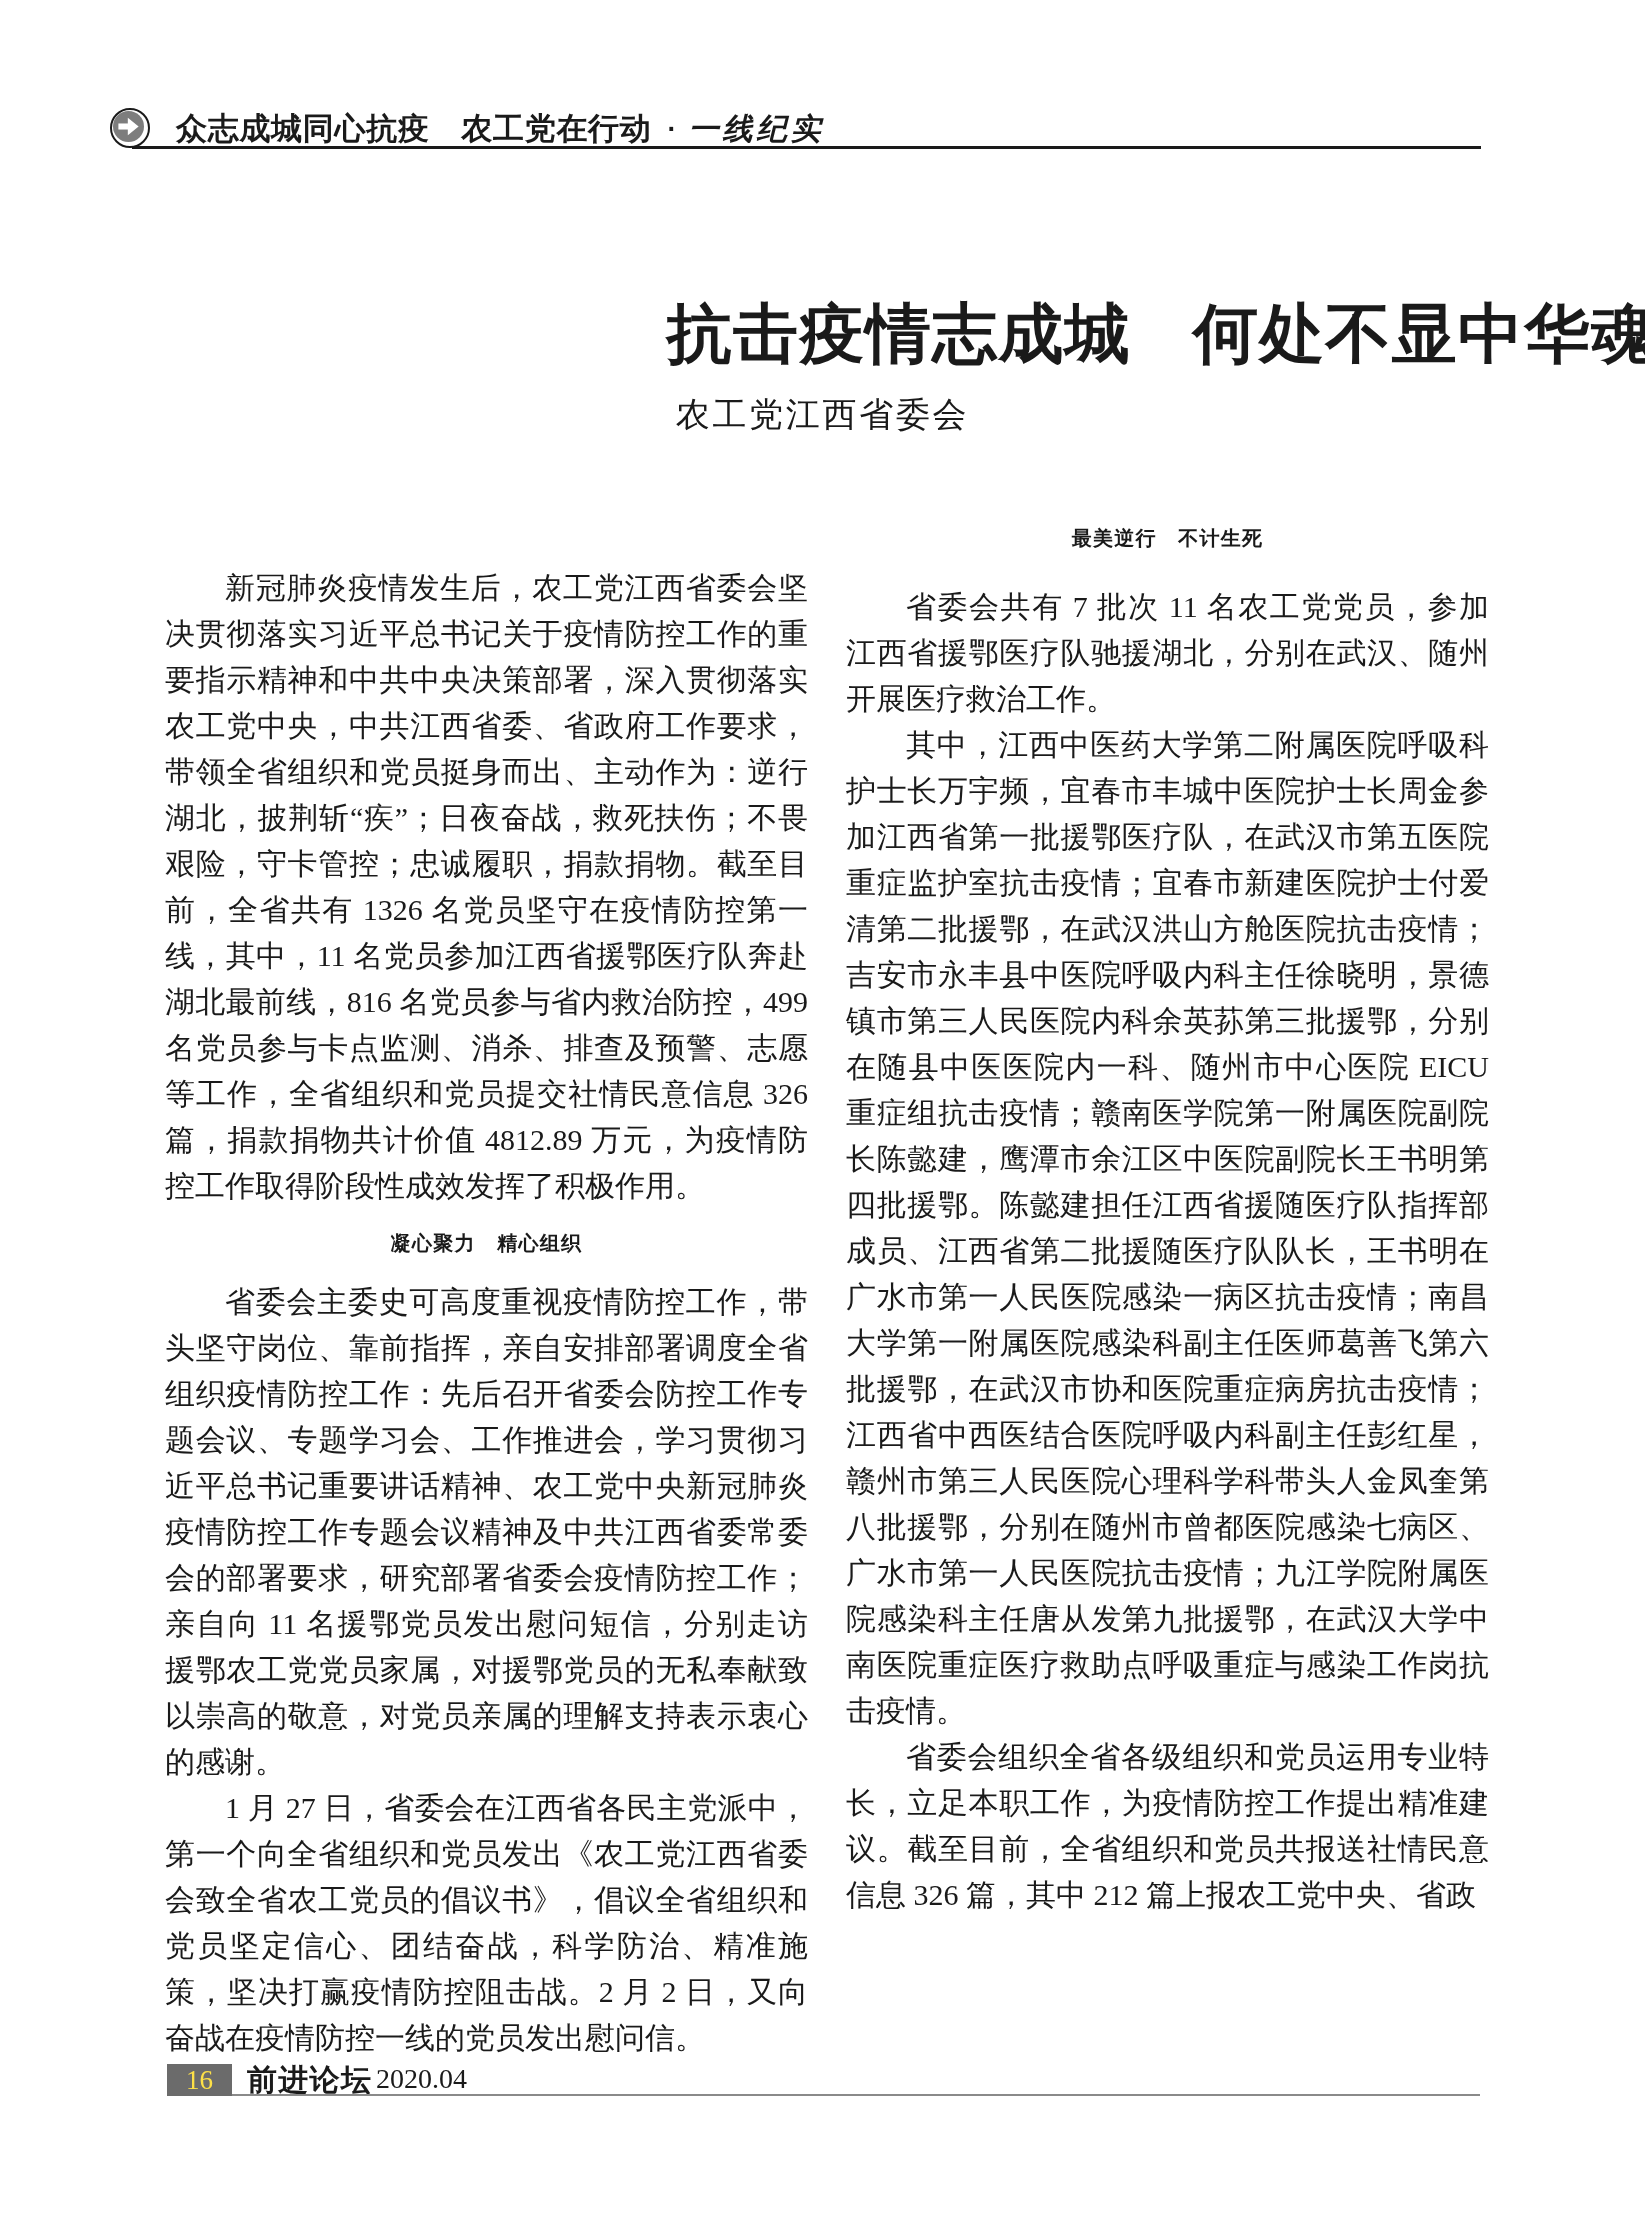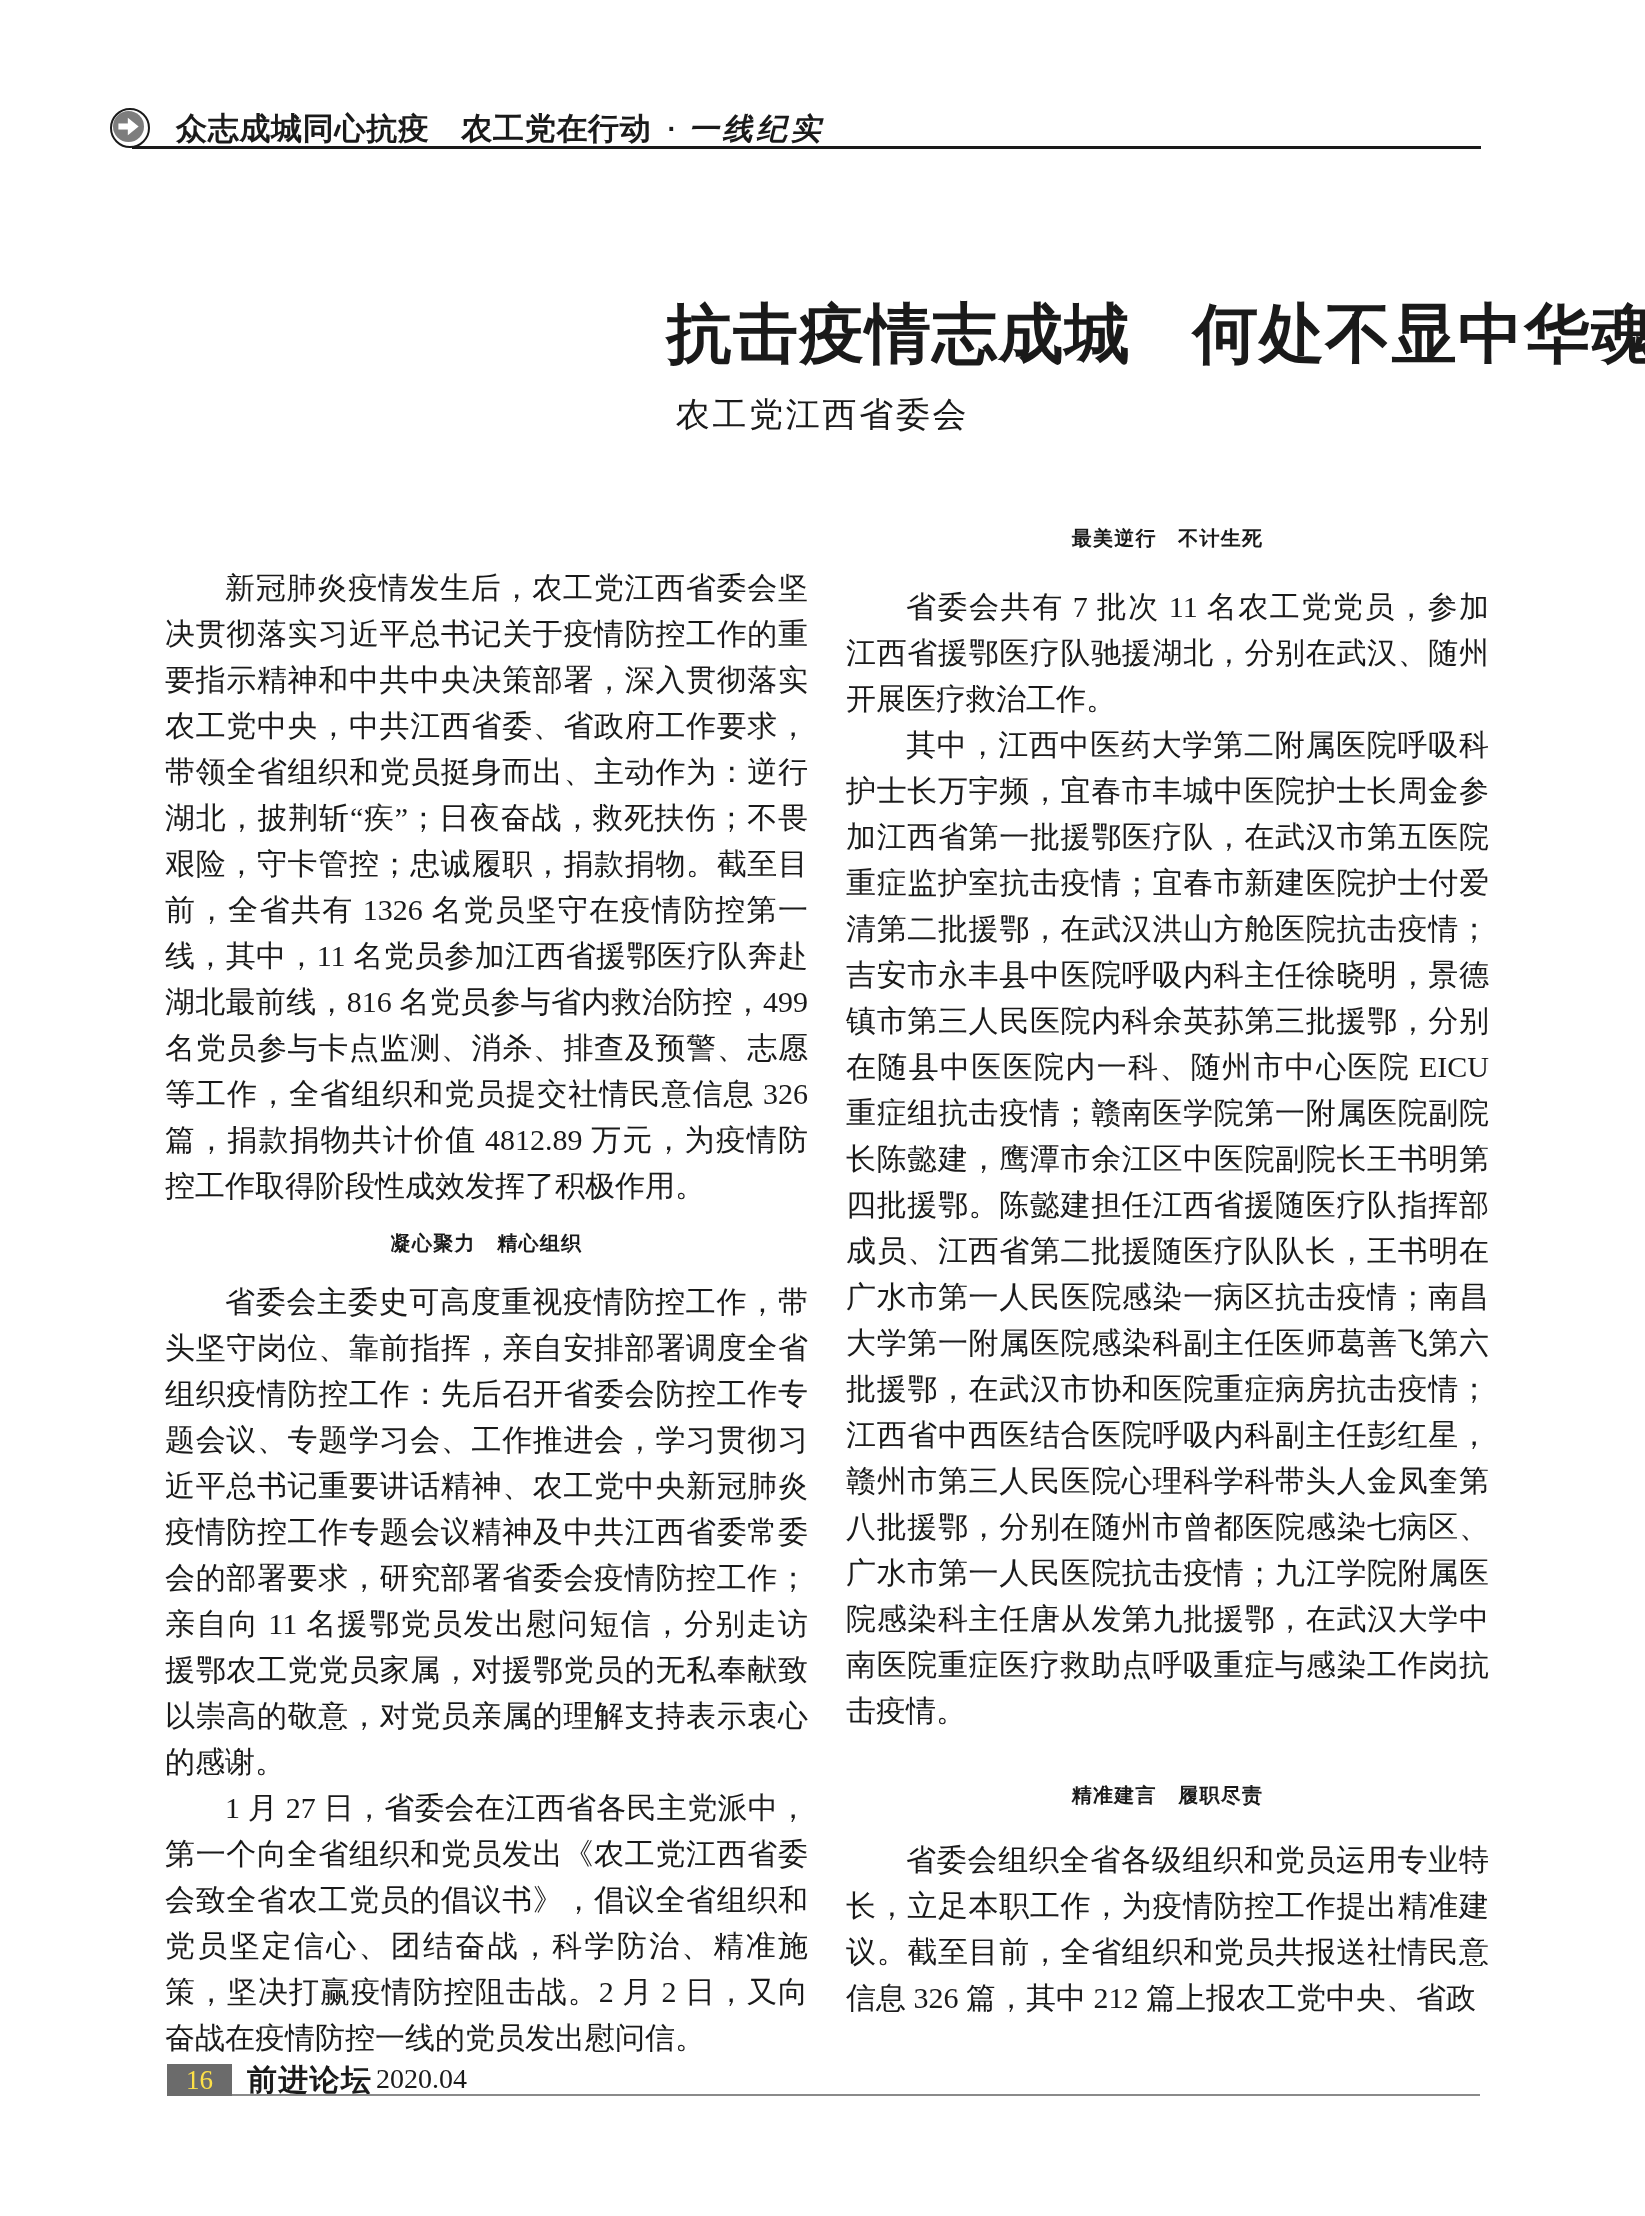--- a/index.html
+++ b/index.html
@@ -177,21 +177,20 @@
     <p class="body">新冠肺炎疫情发生后，农工党江西省委会坚决贯彻落实习近平总书记关于疫情防控工作的重要指示精神和中共中央决策部署，深入贯彻落实农工党中央，中共江西省委、省政府工作要求，带领全省组织和党员挺身而出、主动作为：逆行湖北，披荆斩“疾”；日夜奋战，救死扶伤；不畏艰险，守卡管控；忠诚履职，捐款捐物。截至目前，全省共有 1326 名党员坚守在疫情防控第一线，其中，11 名党员参加江西省援鄂医疗队奔赴湖北最前线，816 名党员参与省内救治防控，499 名党员参与卡点监测、消杀、排查及预警、志愿等工作，全省组织和党员提交社情民意信息 326 篇，捐款捐物共计价值 4812.89 万元，为疫情防控工作取得阶段性成效发挥了积极作用。</p>
     <h3 class="sec">凝心聚力　精心组织</h3>
     <p class="body">省委会主委史可高度重视疫情防控工作，带头坚守岗位、靠前指挥，亲自安排部署调度全省组织疫情防控工作：先后召开省委会防控工作专题会议、专题学习会、工作推进会，学习贯彻习近平总书记重要讲话精神、农工党中央新冠肺炎疫情防控工作专题会议精神及中共江西省委常委会的部署要求，研究部署省委会疫情防控工作；亲自向 11 名援鄂党员发出慰问短信，分别走访援鄂农工党党员家属，对援鄂党员的无私奉献致以崇高的敬意，对党员亲属的理解支持表示衷心的感谢。</p>
     <p class="body">1 月 27 日，省委会在江西省各民主党派中，第一个向全省组织和党员发出《农工党江西省委会致全省农工党员的倡议书》，倡议全省组织和党员坚定信心、团结奋战，科学防治、精准施策，坚决打赢疫情防控阻击战。2 月 2 日，又向奋战在疫情防控一线的党员发出慰问信。</p>
   </section>
 
   <section class="col col-right">
     <h3 class="sec sec-first">最美逆行　不计生死</h3>
     <p class="body">省委会共有 7 批次 11 名农工党党员，参加江西省援鄂医疗队驰援湖北，分别在武汉、随州开展医疗救治工作。</p>
     <p class="body">其中，江西中医药大学第二附属医院呼吸科护士长万宇频，宜春市丰城中医院护士长周金参加江西省第一批援鄂医疗队，在武汉市第五医院重症监护室抗击疫情；宜春市新建医院护士付爱清第二批援鄂，在武汉洪山方舱医院抗击疫情；吉安市永丰县中医院呼吸内科主任徐晓明，景德镇市第三人民医院内科余英荪第三批援鄂，分别在随县中医医院内一科、随州市中心医院 EICU 重症组抗击疫情；赣南医学院第一附属医院副院长陈懿建，鹰潭市余江区中医院副院长王书明第四批援鄂。陈懿建担任江西省援随医疗队指挥部成员、江西省第二批援随医疗队队长，王书明在广水市第一人民医院感染一病区抗击疫情；南昌大学第一附属医院感染科副主任医师葛善飞第六批援鄂，在武汉市协和医院重症病房抗击疫情；江西省中西医结合医院呼吸内科副主任彭红星，赣州市第三人民医院心理科学科带头人金凤奎第八批援鄂，分别在随州市曾都医院感染七病区、广水市第一人民医院抗击疫情；九江学院附属医院感染科主任唐从发第九批援鄂，在武汉大学中南医院重症医疗救助点呼吸重症与感染工作岗抗击疫情。</p>
-    <h3 class="sec sec-second">精准建言　履职尽责</h3>
     <p class="body">省委会组织全省各级组织和党员运用专业特长，立足本职工作，为疫情防控工作提出精准建议。截至目前，全省组织和党员共报送社情民意信息 326 篇，其中 212 篇上报农工党中央、省政</p>
   </section>
 
   <div class="page-badge">16</div>
   <div class="footer-journal">前进论坛</div>
   <div class="footer-issue">2020.04</div>
   <div class="footer-rule"></div>
 
 </div>
 

